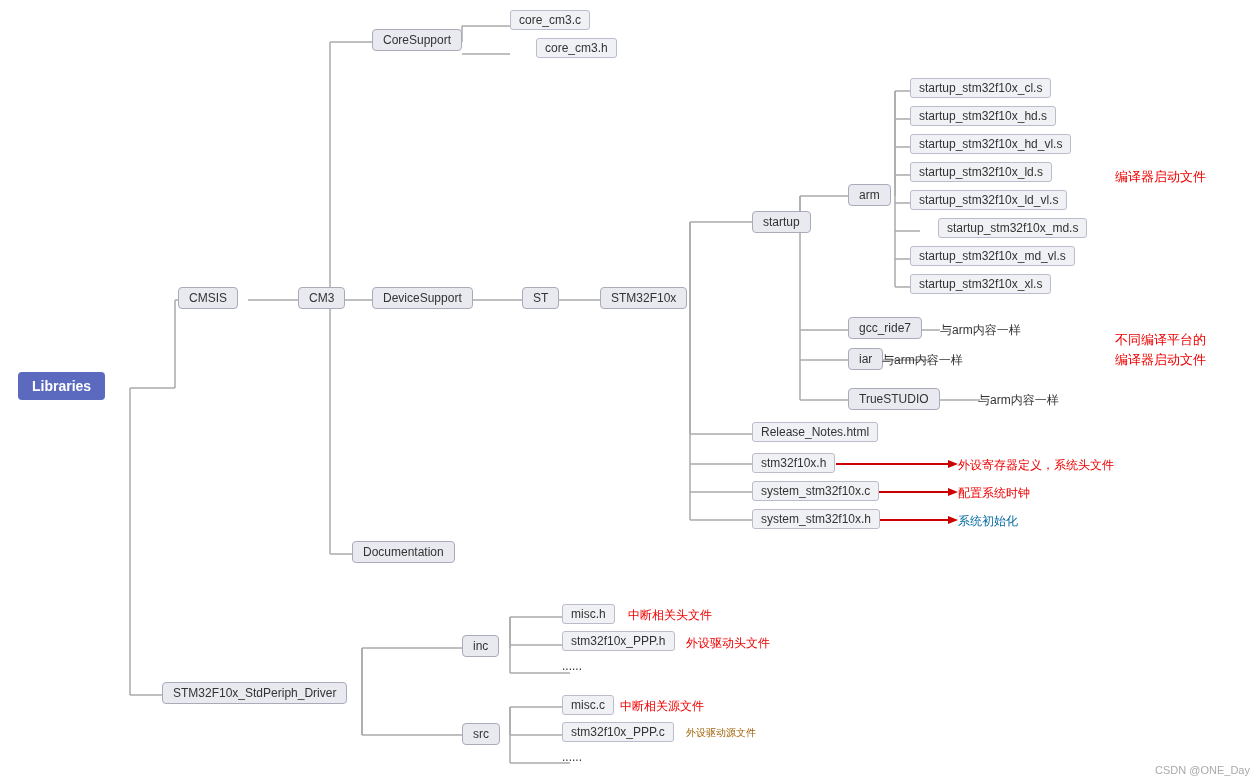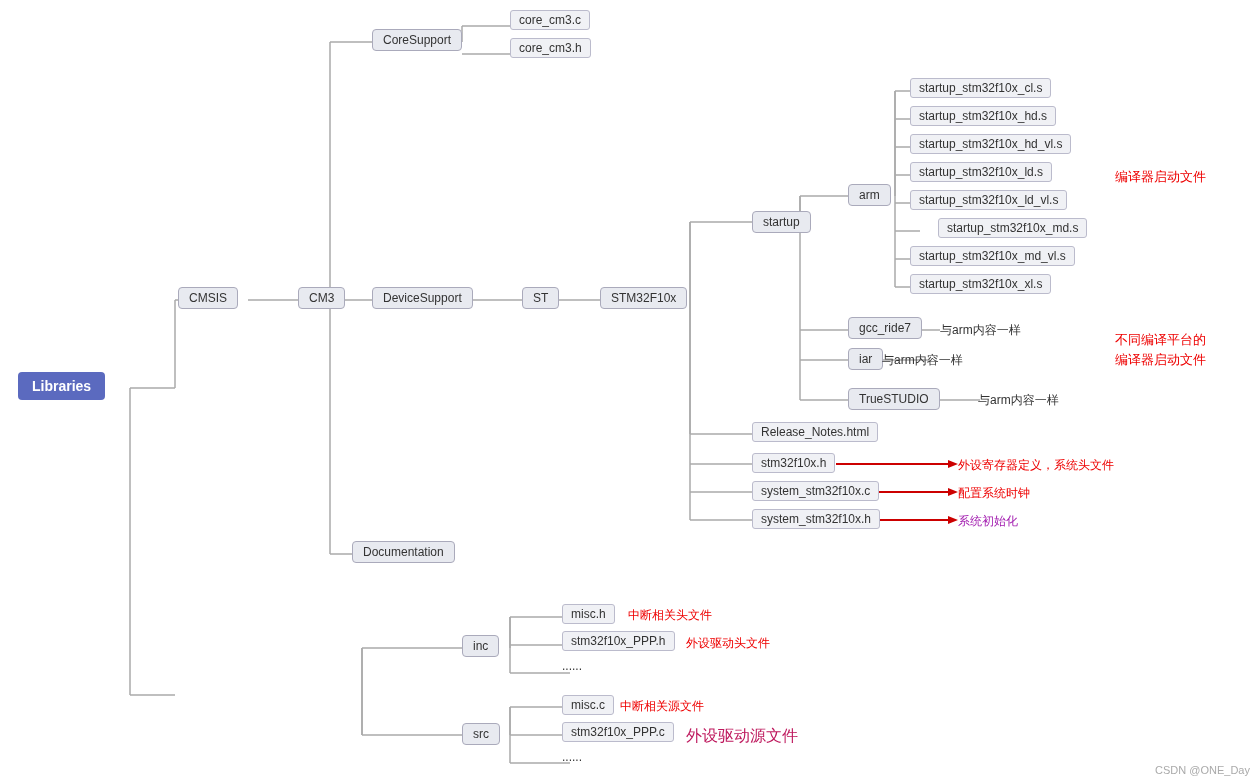--- a/index.html
+++ b/index.html
@@ -183,21 +183,21 @@
   </div>
 
   <div class="node" style="left:372px; top:29px;">
     <div class="node-rect">CoreSupport</div>
   </div>
 
   <div class="node" style="left:510px; top:10px;text-align:center;">
     <div class="node-plain">core_cm3.c</div>
   </div>
 
-  <div class="node" style="left:510px; top:38px;align-items:flex-end;">
+  <div class="node" style="left:536px; top:38px;align-items:flex-end;">
     <div class="node-plain">core_cm3.h</div>
   </div>
 
 
   <div class="node" style="left:372px; top:287px;">
     <div class="node-rect">DeviceSupport</div>
   </div>
 
   <div class="node" style="left:522px; top:287px;">
     <div class="node-rect">ST</div>
@@ -283,28 +283,31 @@
   <div class="node" style="left:752px; top:481px;">
     <div class="node-plain">system_stm32f10x.c</div>
   </div>
   <div style="position:absolute; left:958px; top:485px; color:#e00; font-size:12px;">
     <span>配置系统时钟</span>
   </div>
 
   <div class="node" style="left:752px; top:509px;">
     <div class="node-plain">system_stm32f10x.h</div>
   </div>
-  <div style="position:absolute; left:958px; top:513px; color:#a21caf; font-size:12px;">
+  <div style="position:absolute; left:958px; top:513px; color:#0369a1; font-size:12px;">
     <span>系统初始化</span>
   </div>
 
   <div class="node" style="left:352px; top:541px;">
     <div class="node-rect">Documentation</div>
   </div>
 
+  <div class="node" style="left:162px; top:682px;">
+    <div class="node-rect" style="font-size:12px;">STM32F10x_StdPeriph_Driver</div>
+  </div>
 
   <div class="node" style="left:462px; top:635px;">
     <div class="node-rect">inc</div>
   </div>
 
   <div class="node" style="left:562px; top:604px;">
     <div class="node-plain">misc.h</div>
   </div>
   <div style="position:absolute; left:628px; top:607px; color:#e00; font-size:12px;">
     <span>中断相关头文件</span>
@@ -328,21 +331,21 @@
   <div class="node" style="left:562px; top:695px;">
     <div class="node-plain">misc.c</div>
   </div>
   <div style="position:absolute; left:620px; top:698px; color:#e00; font-size:12px;">
     <span>中断相关源文件</span>
   </div>
 
   <div class="node" style="left:562px; top:722px;">
     <div class="node-plain">stm32f10x_PPP.c</div>
   </div>
-  <div style="position:absolute; left:686px; top:726px; color:#be185d; font-size:16px;">
+  <div style="position:absolute; left:686px; top:726px; color:#a16207; font-size:10px;">
     <span>外设驱动源文件</span>
   </div>
 
   <div class="node" style="left:562px; top:750px;">
     <div style="font-size:12px; color:#333;">......</div>
   </div>
 
   <div class="watermark">CSDN @ONE_Day</div>
 </div>
 

